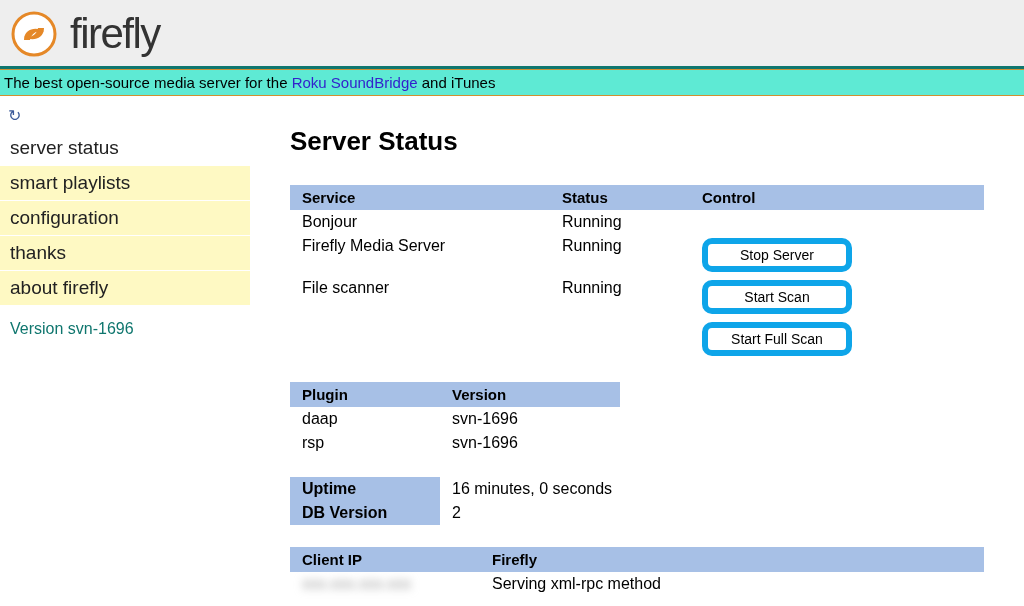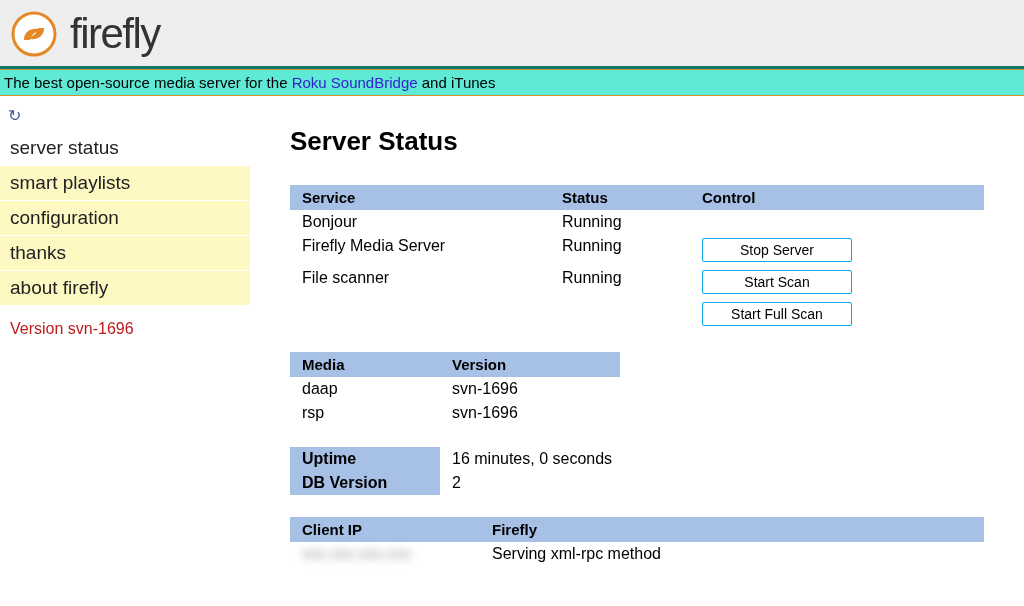--- a/index.html
+++ b/index.html
@@ -75,21 +75,21 @@
     cursor: pointer;
     background: #fef9c3;
     border-bottom: 1px solid #fff;
   }
   .nav-item.active {
     background: #ffffff;
   }
   .version-label {
     padding: 14px 10px;
     font-size: 16px;
-    color: #b91c1c;
+    color: #0f766e;
   }
 
   
   h1.page-title {
     font-family: Verdana, Arial, sans-serif;
     font-size: 26px;
     font-weight: 700;
     margin-bottom: 28px;
   }
 
@@ -119,22 +119,22 @@
   .srv-col-service { width: 260px; }
   .srv-col-status  { width: 140px; }
   .srv-col-control { }
 
   .btn {
     display: inline-block;
     min-width: 150px;
     padding: 3px 10px;
     font-size: 14px;
     background: #fff;
-    border: 1px solid #0ea5e9;
-    border-radius: 2px;
+    border: 6px solid #0ea5e9;
+    border-radius: 10px;
     text-align: center;
     cursor: pointer;
     margin: 1px 0;
   }
 
   .blur { filter: blur(4px); color:#999; }
 
   .stats-label-col { width:150px;margin-top:32px; }
 </style>
 </head>
@@ -198,21 +198,21 @@
         <td></td>
             <td></td>
         <td><span class="btn">Start Full Scan</span></td>
       </tr>
     </tbody>
       </table>
 
     <table class="tbl narrow">
       <tbody>
           <tr>
-        <th style="width:150px;">Media</th>
+        <th style="width:150px;">Plugin</th>
         <th>Version</th>
       </tr>
       <tr>
         <td>daap</td>
         <td>svn-1696</td>
       </tr>
       <tr>
         <td>rsp</td>
         <td>svn-1696</td>
       </tr>

